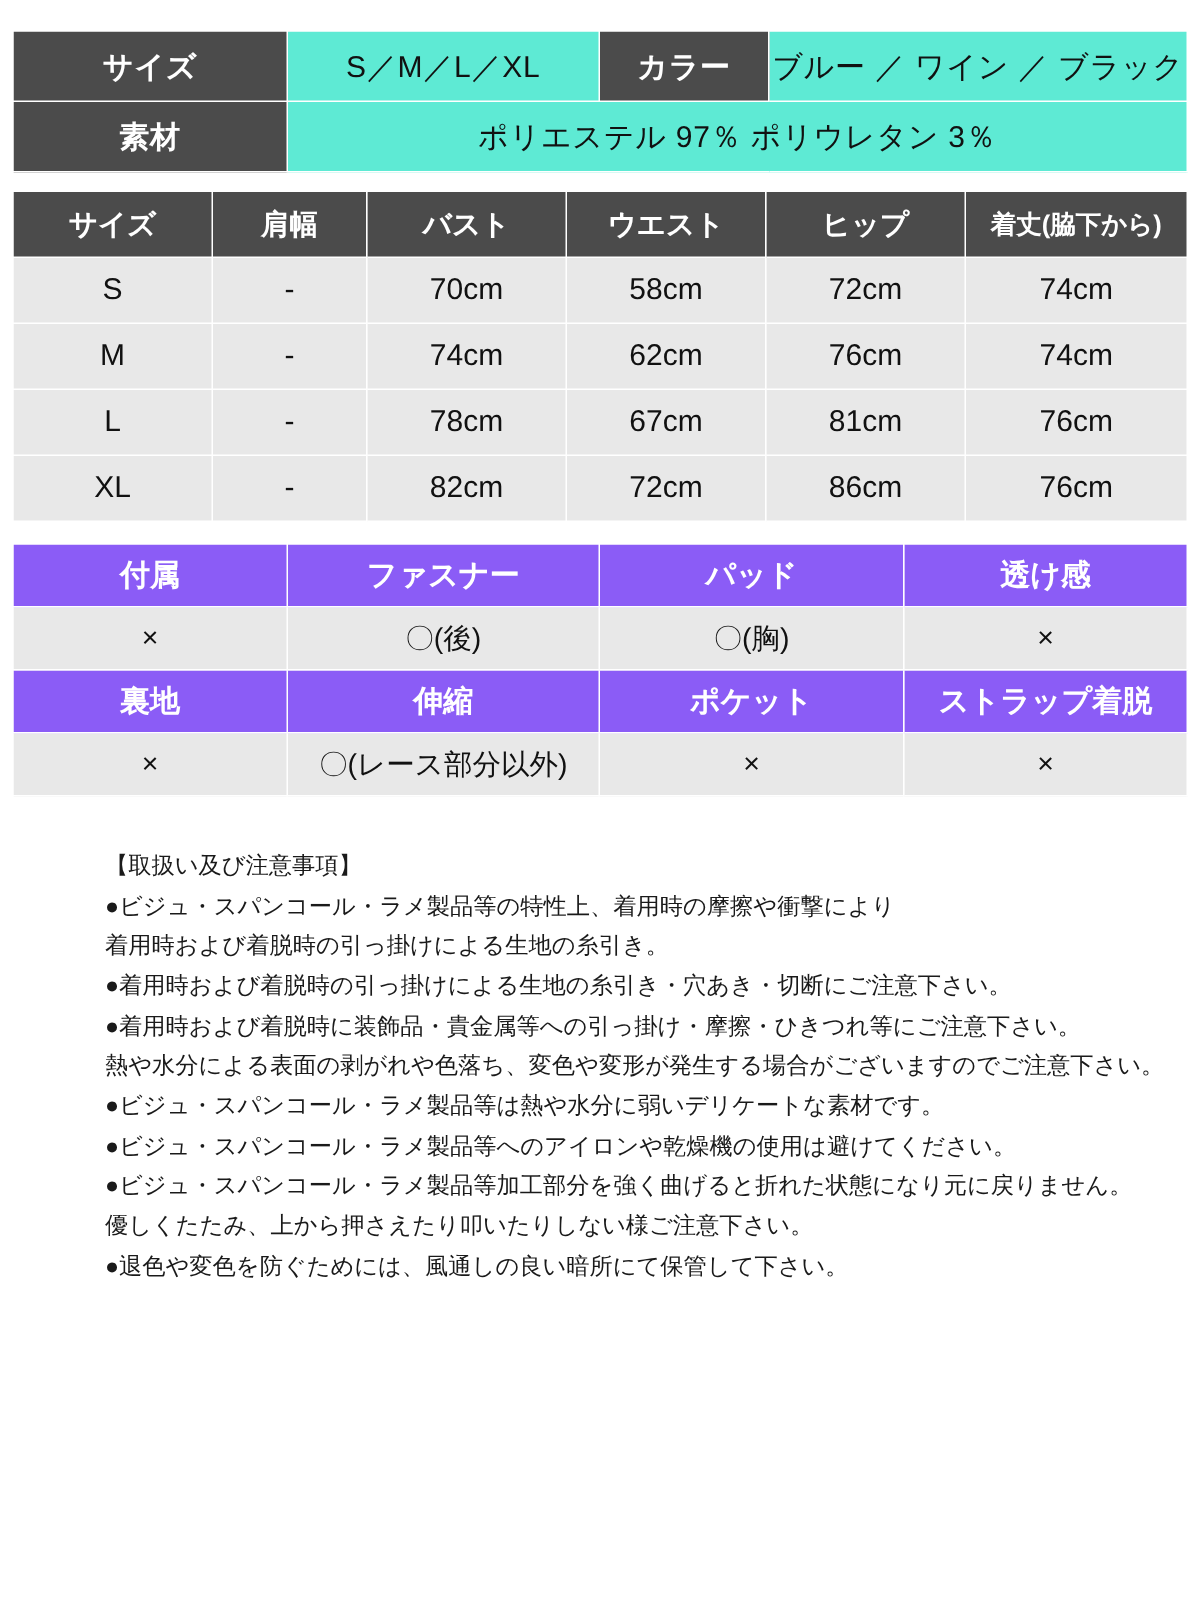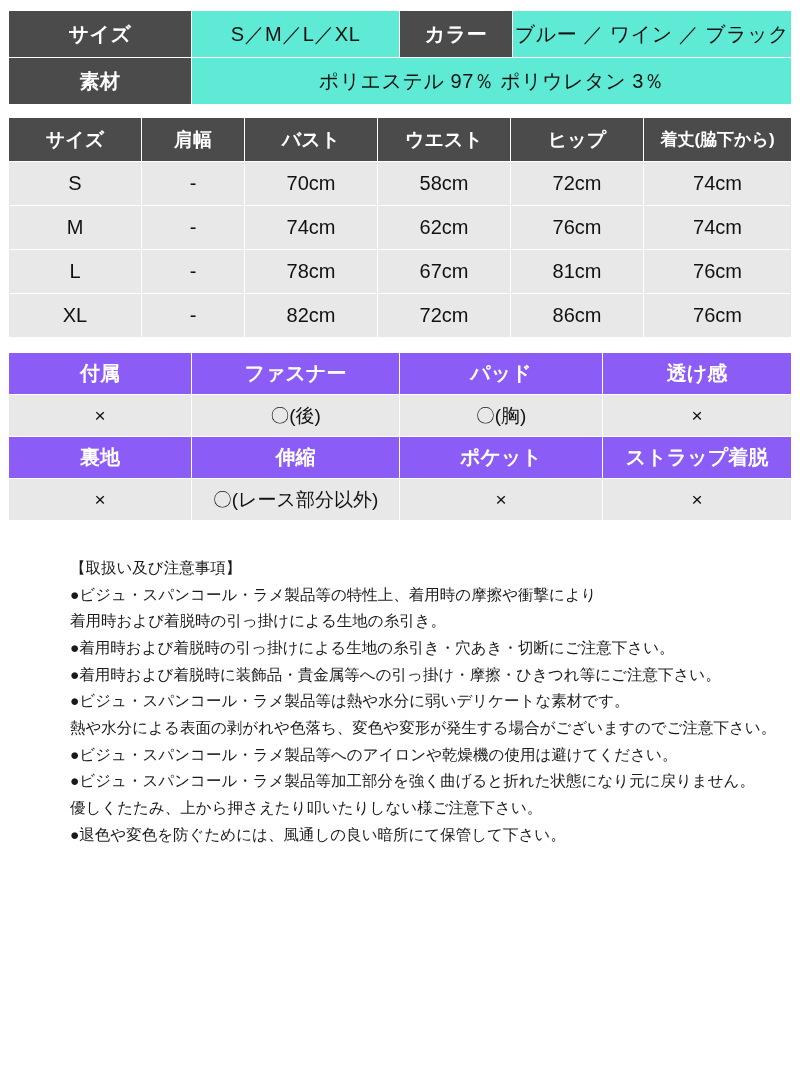--- a/index.html
+++ b/index.html
@@ -12,21 +12,21 @@
     height: 1067px;
     font-family: "Liberation Sans", "DejaVu Sans", sans-serif;
     color: #000000;
     -webkit-font-smoothing: antialiased;
   }
   .page {
     width: 800px;
     height: 933px;
     position: relative;
     box-sizing: border-box;
-    padding: 10px 8px 0 8px;
+    padding: 20px 8px 0 8px;
   }
 
   table {
     border-collapse: collapse;
     width: 784px;
     table-layout: fixed;
   }
 
   .spec-table td {
     border: 1px solid #ffffff;
@@ -199,21 +199,21 @@
       </tr>
     </tbody>
   </table>
 
   <div class="notes">
     <div>【取扱い及び注意事項】</div>
     <div>●ビジュ・スパンコール・ラメ製品等の特性上、着用時の摩擦や衝撃により</div>
     <div>着用時および着脱時の引っ掛けによる生地の糸引き。</div>
     <div>●着用時および着脱時の引っ掛けによる生地の糸引き・穴あき・切断にご注意下さい。</div>
     <div>●着用時および着脱時に装飾品・貴金属等への引っ掛け・摩擦・ひきつれ等にご注意下さい。</div>
+    <div>熱や水分による表面の剥がれや色落ち、変色や変形が発生する場合がございますのでご注意下さい。</div>
     <div>●ビジュ・スパンコール・ラメ製品等は熱や水分に弱いデリケートな素材です。</div>
-    <div>熱や水分による表面の剥がれや色落ち、変色や変形が発生する場合がございますのでご注意下さい。</div>
     <div>●ビジュ・スパンコール・ラメ製品等へのアイロンや乾燥機の使用は避けてください。</div>
     <div>●ビジュ・スパンコール・ラメ製品等加工部分を強く曲げると折れた状態になり元に戻りません。</div>
     <div>優しくたたみ、上から押さえたり叩いたりしない様ご注意下さい。</div>
     <div>●退色や変色を防ぐためには、風通しの良い暗所にて保管して下さい。</div>
   </div>
 
 </div>
 
 </body></html>

